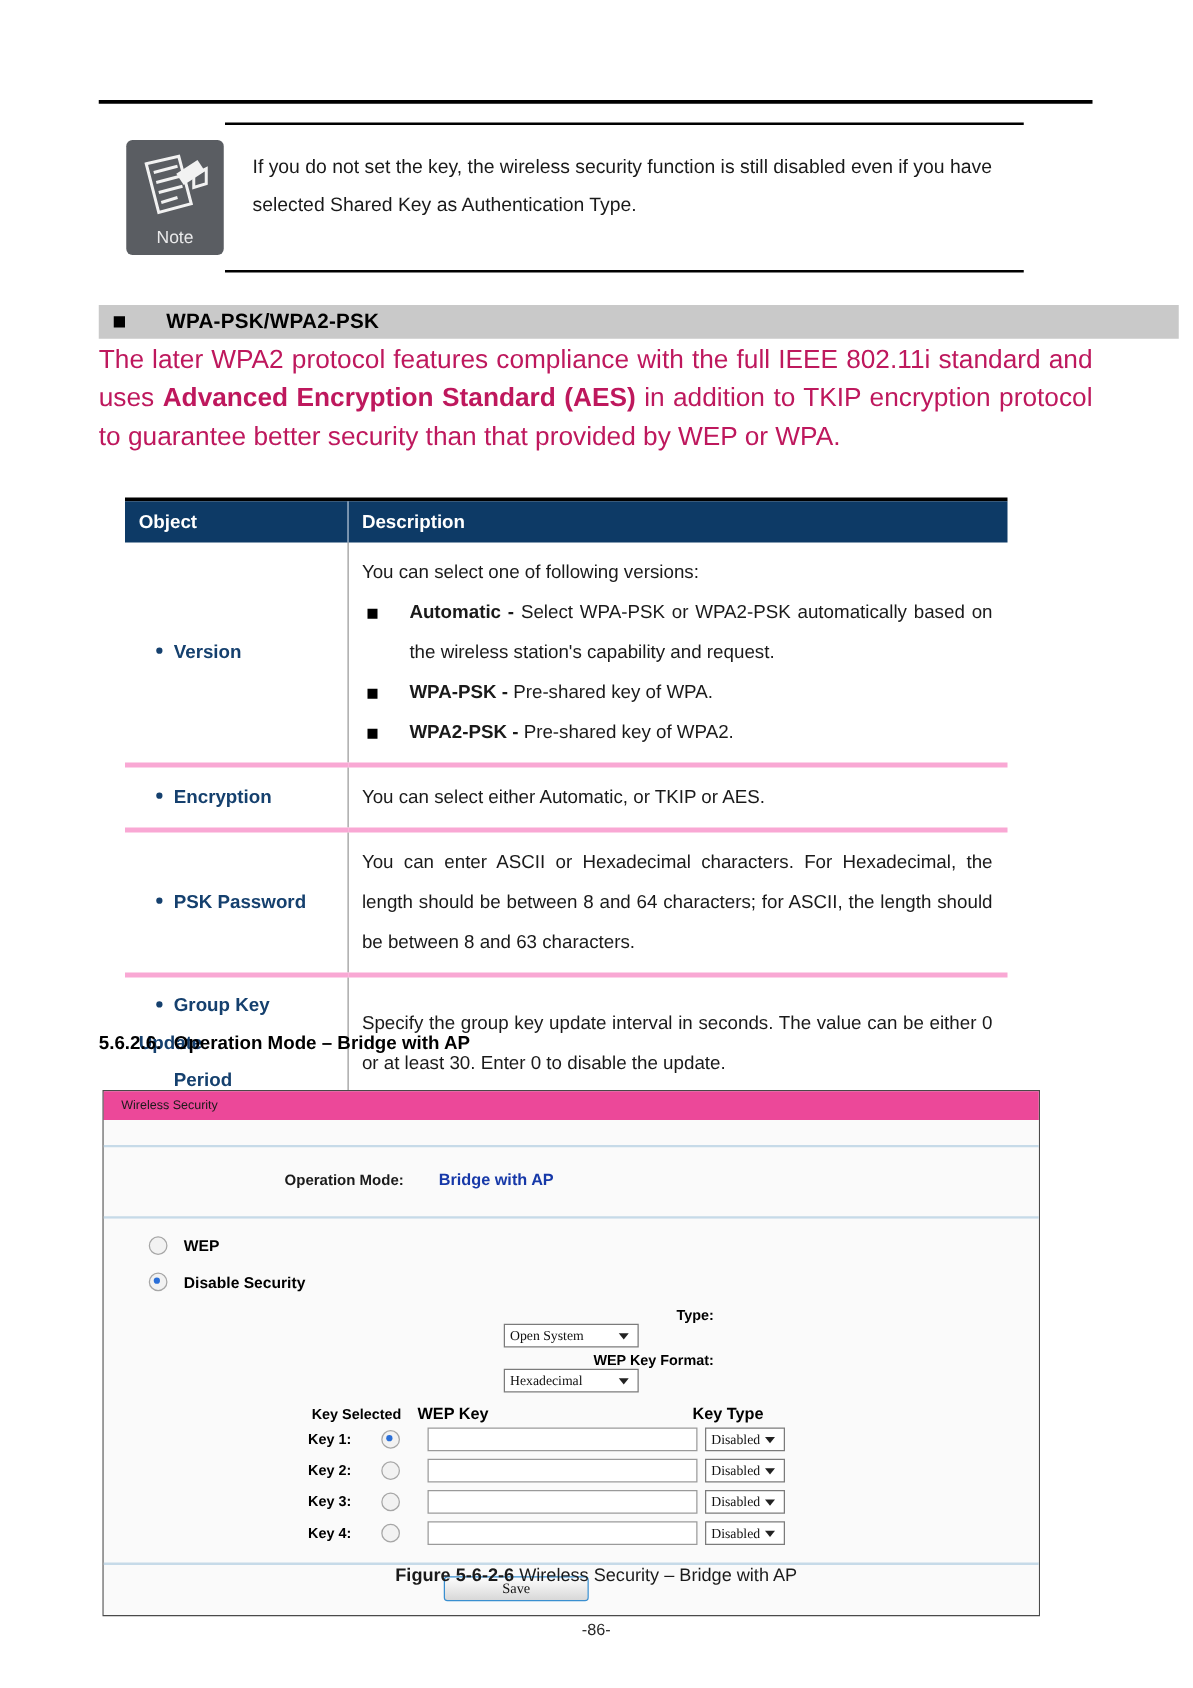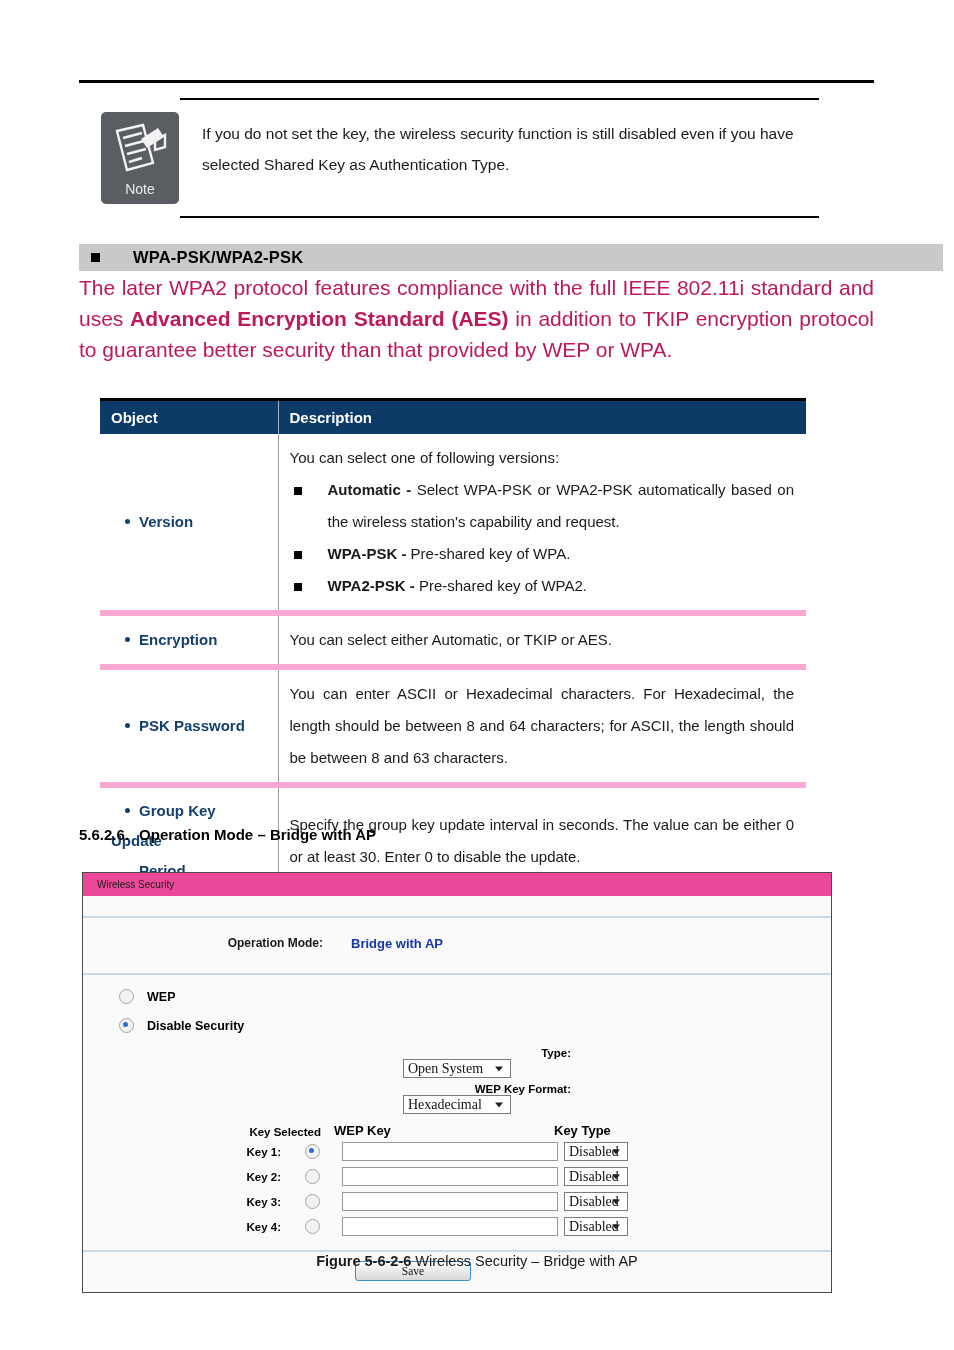--- a/index.html
+++ b/index.html
@@ -134,21 +134,21 @@
     color: #ffffff;
     font-size: 15px;
     font-weight: bold;
     text-align: left;
     padding: 8px 0 8px 11px;
     border-right: 1px solid #9fb4c9;
   }
   table.spec th:last-child { border-right: none; }
   table.spec td {
     border-right: 1px solid #9a9a9a;
-    border-bottom: 6px solid #f9a8d4;
+    border-bottom: 4px solid #f9a8d4;
     vertical-align: middle;
     padding: 8px 12px 8px 11px;
     font-size: 15px;
     line-height: 32px;
     color: #1a1a1a;
   }
   table.spec td:last-child { border-right: none; }
   table.spec tr:last-child td { border-bottom: none; }
   col.c-obj { width: 178px; }
   .obj-cell {
@@ -217,21 +217,21 @@
   .ui-gap {
     height: 20px;
     background: #fafafa;
     border-bottom: 2px solid #c6dae8;
   }
   .ui-opmode {
     padding: 18px 0 22px 0;
     border-bottom: 2px solid #c6dae8;
     background: #fafafa;
     display: flex;
-    align-items: flex-start;
+    align-items: center;
   }
   .ui-opmode .lbl {
     width: 240px;
     text-align: right;
     font-weight: bold;
     font-size: 12px;
     color: #1a1a1a;
   }
   .ui-opmode .val {
     margin-left: 28px;
@@ -279,21 +279,21 @@
     font-weight: bold;
     font-size: 11.5px;
     padding-right: 10px;
     box-sizing: border-box;
   }
   .sel {
     width: 108px;
     height: 19px;
     border: 1px solid #7b7b7b;
     background: #ffffff;
-    font-size: 14px;
+    font-size: 11px;
     font-family: "Liberation Serif", serif;
     display: flex;
     align-items: center;
     padding-left: 4px;
     box-sizing: border-box;
     position: relative;
     color: #111;
   }
   .sel .caret {
     position: absolute;
@@ -574,14 +574,15 @@
       </div>
     </div>
 
     <div class="savebar">
       <div class="savebtn">Save</div>
     </div>
   </div>
 
   <div class="figcap"><b>Figure 5-6-2-6</b><span> Wireless Security – Bridge with AP</span></div>
 
+  <div class="pagenum">-86-</div>
 
 </div>
 
 </body></html>

